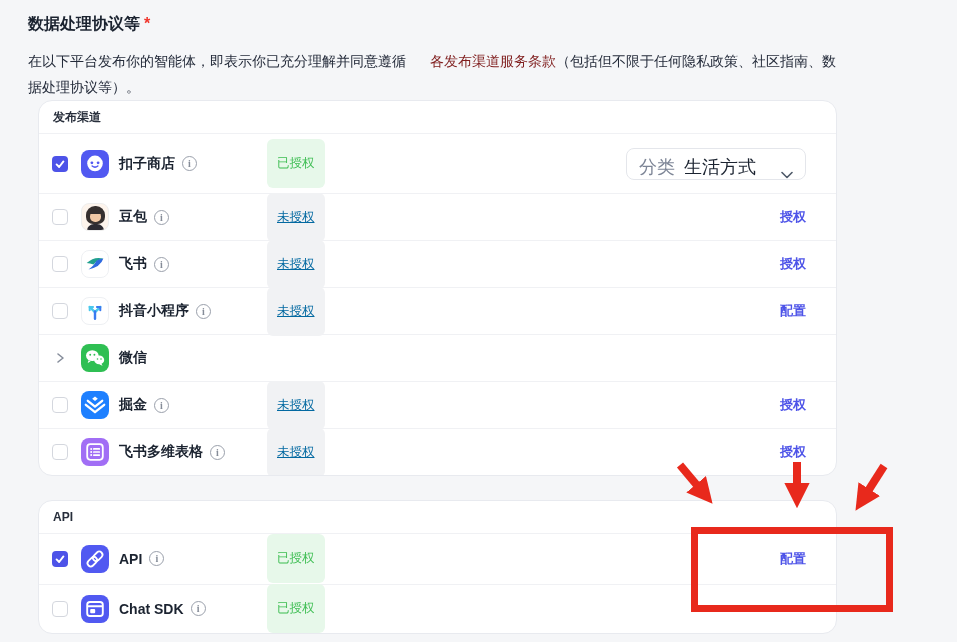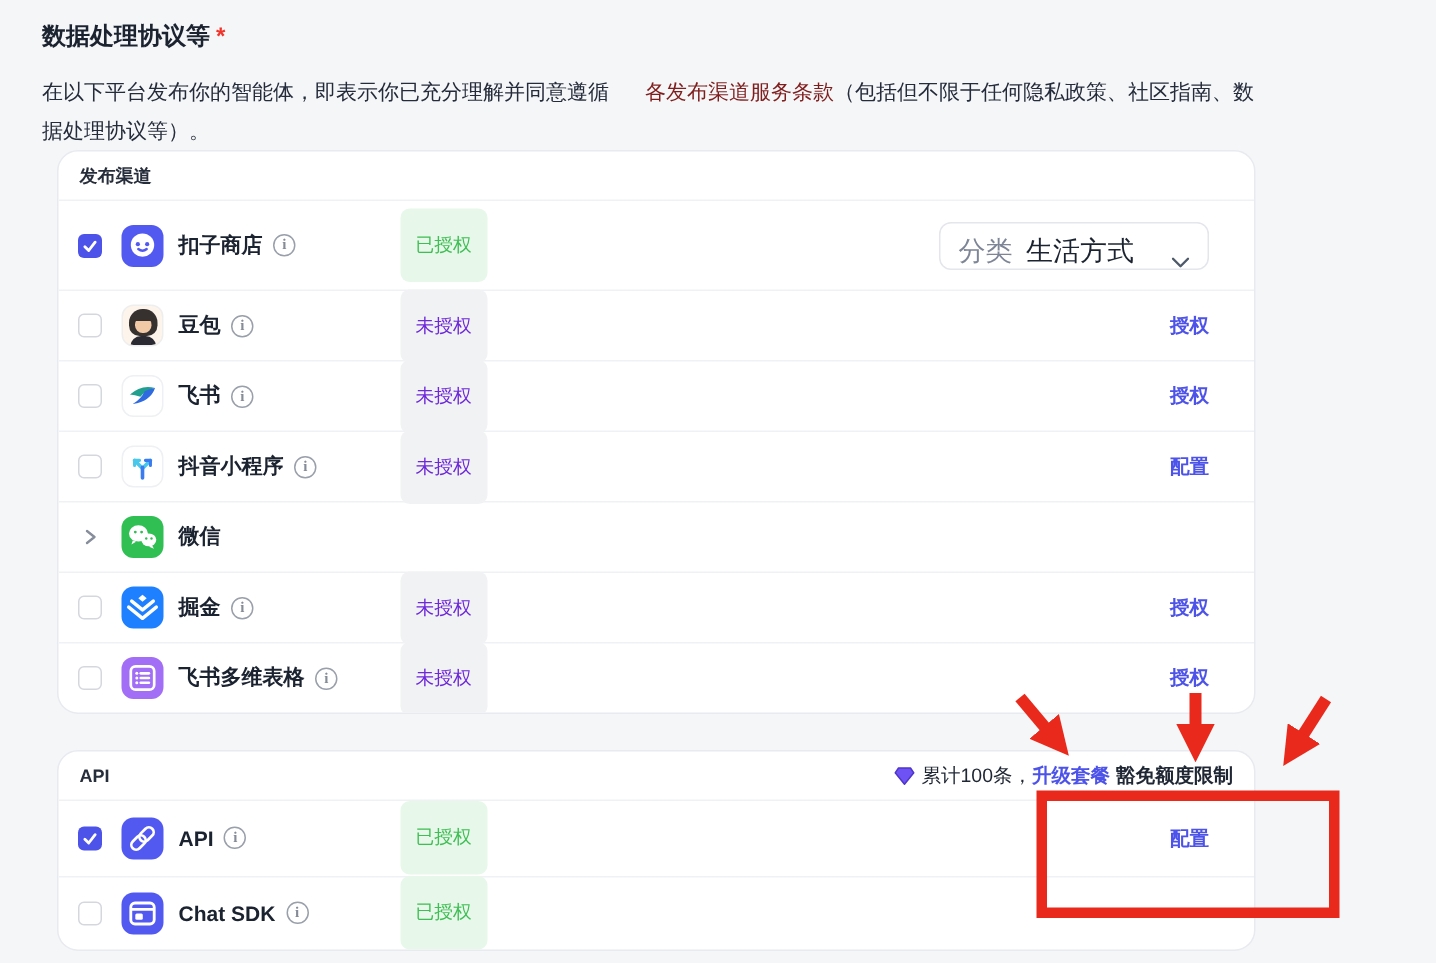--- a/index.html
+++ b/index.html
@@ -62,21 +62,21 @@
   .row-label { font-size:14px; font-weight:700; color:#1b2330; white-space:nowrap; }
   .info {
     width:15px; height:15px; margin-left:7px; border:1.2px solid #9aa0ab; border-radius:50%;
     color:#858c98; font-size:10px; font-weight:700; font-family:"Liberation Serif","DejaVu Serif",serif;
     display:flex; align-items:center; justify-content:center; flex:none; cursor:pointer;
   }
   .badge {
     font-size:12.5px; font-weight:500; padding:16px 10px; border-radius:6px; white-space:nowrap;
   }
   .badge.green { background:#e7f8ea; color:#3fbe54; }
-  .badge.gray  { background:#f1f2f4; color:#6d28d9; }
+  .badge.gray  { background:#f1f2f4; color:#0369a1;text-decoration:underline; }
 
   .action { margin-left:auto; font-size:13px; font-weight:700; color:#4d53e8; cursor:pointer; white-space:nowrap; }
 
   .dropdown {
     margin-left:auto; width:180px; height:32px; background:#fff;
     border:1px solid #e4e6eb; border-radius:8px;
     display:flex; align-items:flex-end; padding:0 12px; font-size:18px; cursor:pointer;
   }
   .dropdown .dd-label { color:#7d8596; }
   .dropdown .dd-value { color:#1b2330; margin-left:9px; }
@@ -249,30 +249,20 @@
       <span class="info">i</span>
     </span>
     <span class="badge gray">未授权</span>
     <span class="action">授权</span>
   </div>
 </div>
 
 <div class="card card-api">
   <div class="card-header">
     <span>API</span>
-    <span class="quota">
-      <span class="gem">
-        <svg width="14" height="13" viewBox="0 0 14 13">
-            <path d="M3,1 L11,1 L13.2,4.2 L7,11.8 L0.8,4.2 Z" fill="#6f52f4" stroke="#4f35c9" stroke-width="1" stroke-linejoin="round"></path>
-          </svg>
-      </span>
-      <span>累计100条，</span>
-      <span class="upgrade">升级套餐</span>
-      <span class="suffix">豁免额度限制</span>
-    </span>
   </div>
 
   <div class="row">
     <span class="cb checked">
       <svg width="12" height="12" viewBox="0 0 14 14">
           <polyline points="3,7.5 6,10.5 11,4" fill="none" stroke="#fff" stroke-width="2.2" stroke-linecap="round" stroke-linejoin="round"></polyline>
         </svg>
     </span>
     <span class="app-icon ic-api">
       <svg width="28" height="28" viewBox="0 0 28 28">

